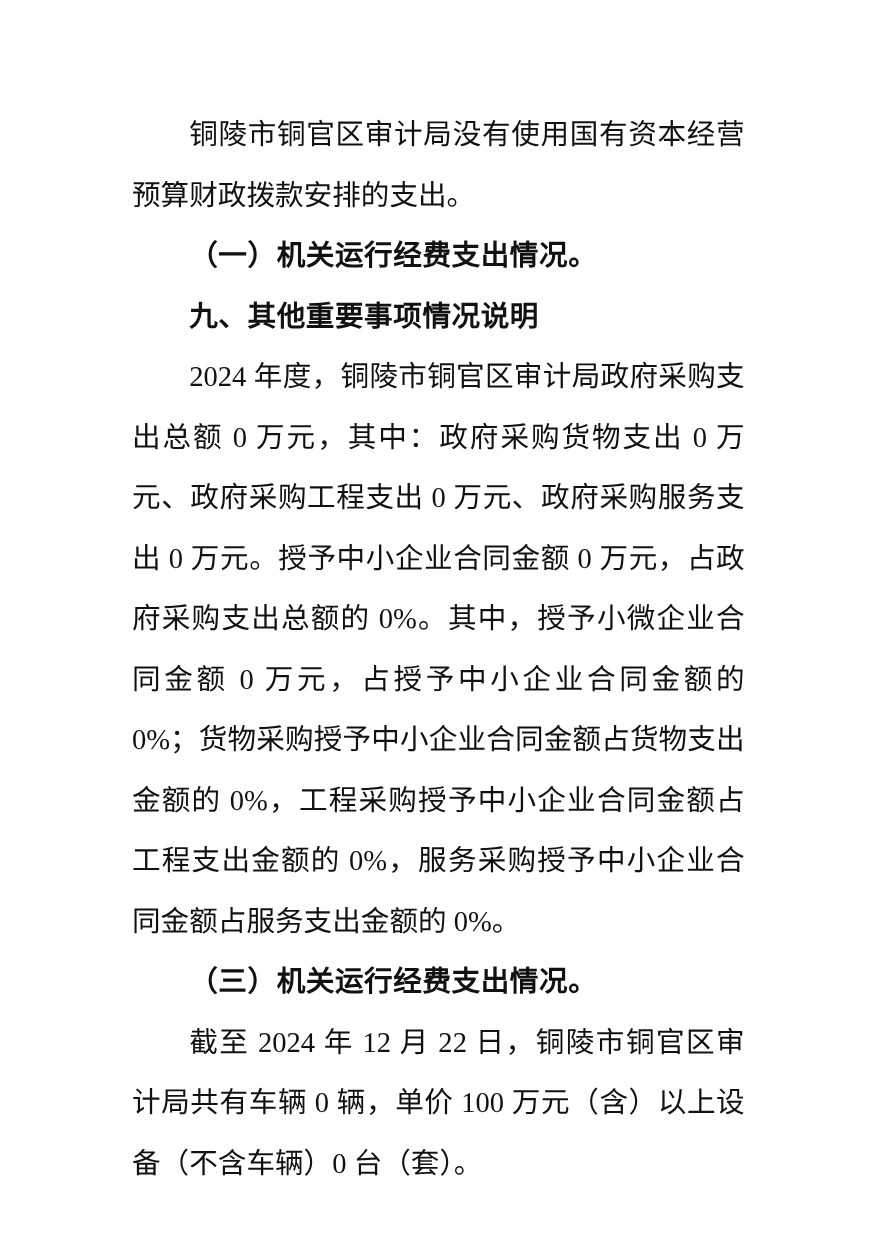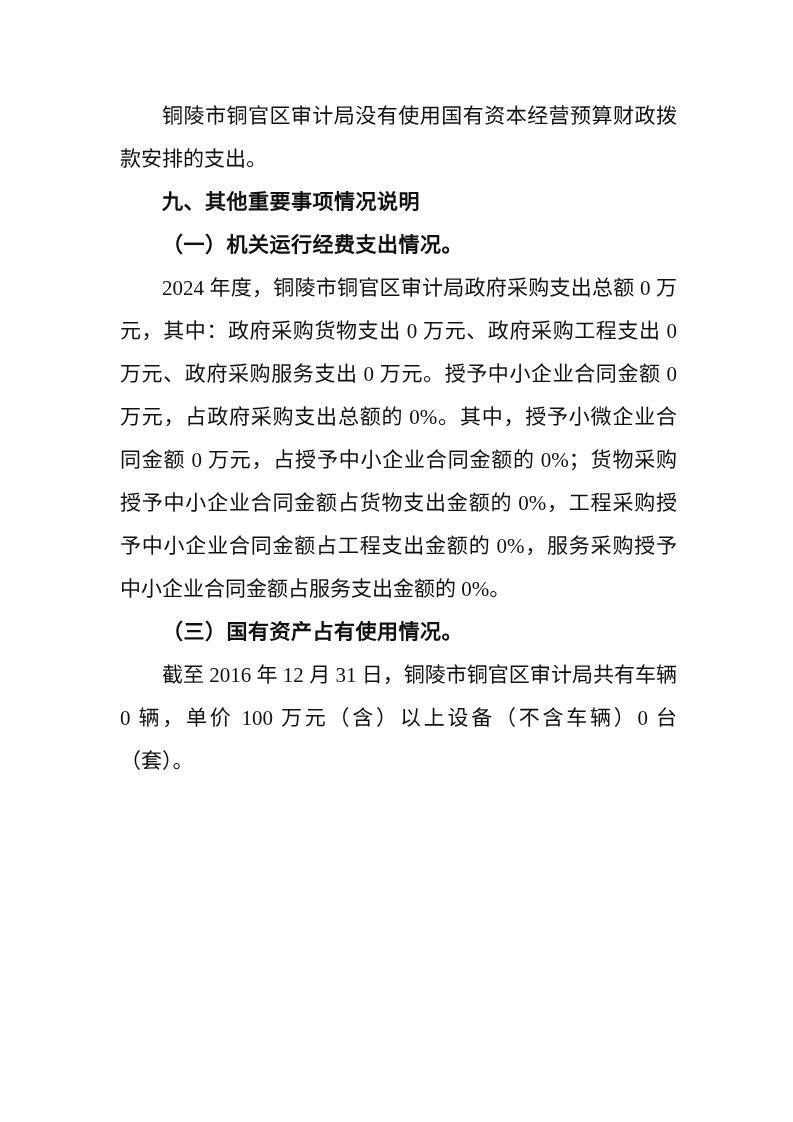--- a/index.html
+++ b/index.html
@@ -14,40 +14,40 @@
     background: #ffffff;
     overflow: hidden;
     color: #111111;
     font-family: "Liberation Serif", "DejaVu Serif", serif;
   }
   .content {
     position: absolute;
     left: 120px;
     top: 95px;
     width: 557px;
-    font-size: 21px;
-    line-height: 43px;
+    font-size: 26px;
+    line-height: 55px;
     text-align: justify;
     text-justify: inter-ideograph;
   }
   .content p {
     margin: 0;
     padding: 0;
     text-indent: 2em;
   }
   .content p.head {
     font-weight: 700;
     letter-spacing: 0.5px;
   }
 </style>
 </head>
 <body>
 
 <div class="page">
   <div class="content">
     <p class="para">铜陵市铜官区审计局没有使用国有资本经营预算财政拨款安排的支出。</p>
+    <p class="head">（一）机关运行经费支出情况。</p>
     <p class="head">九、其他重要事项情况说明</p>
-    <p class="head">（一）机关运行经费支出情况。</p>
     <p class="para">2024 年度，铜陵市铜官区审计局政府采购支出总额 0 万元，其中：政府采购货物支出 0 万元、政府采购工程支出 0 万元、政府采购服务支出 0 万元。授予中小企业合同金额 0 万元，占政府采购支出总额的 0%。其中，授予小微企业合同金额 0 万元，占授予中小企业合同金额的 0%；货物采购授予中小企业合同金额占货物支出金额的 0%，工程采购授予中小企业合同金额占工程支出金额的 0%，服务采购授予中小企业合同金额占服务支出金额的 0%。</p>
-    <p class="head">（三）国有资产占有使用情况。</p>
-    <p class="para">截至 2016 年 12 月 31 日，铜陵市铜官区审计局共有车辆 0 辆，单价 100 万元（含）以上设备（不含车辆）0 台（套）。</p>
+    <p class="head">（三）机关运行经费支出情况。</p>
+    <p class="para">截至 2024 年 12 月 22 日，铜陵市铜官区审计局共有车辆 0 辆，单价 100 万元（含）以上设备（不含车辆）0 台（套）。</p>
   </div>
 </div>
 
 </body></html>

